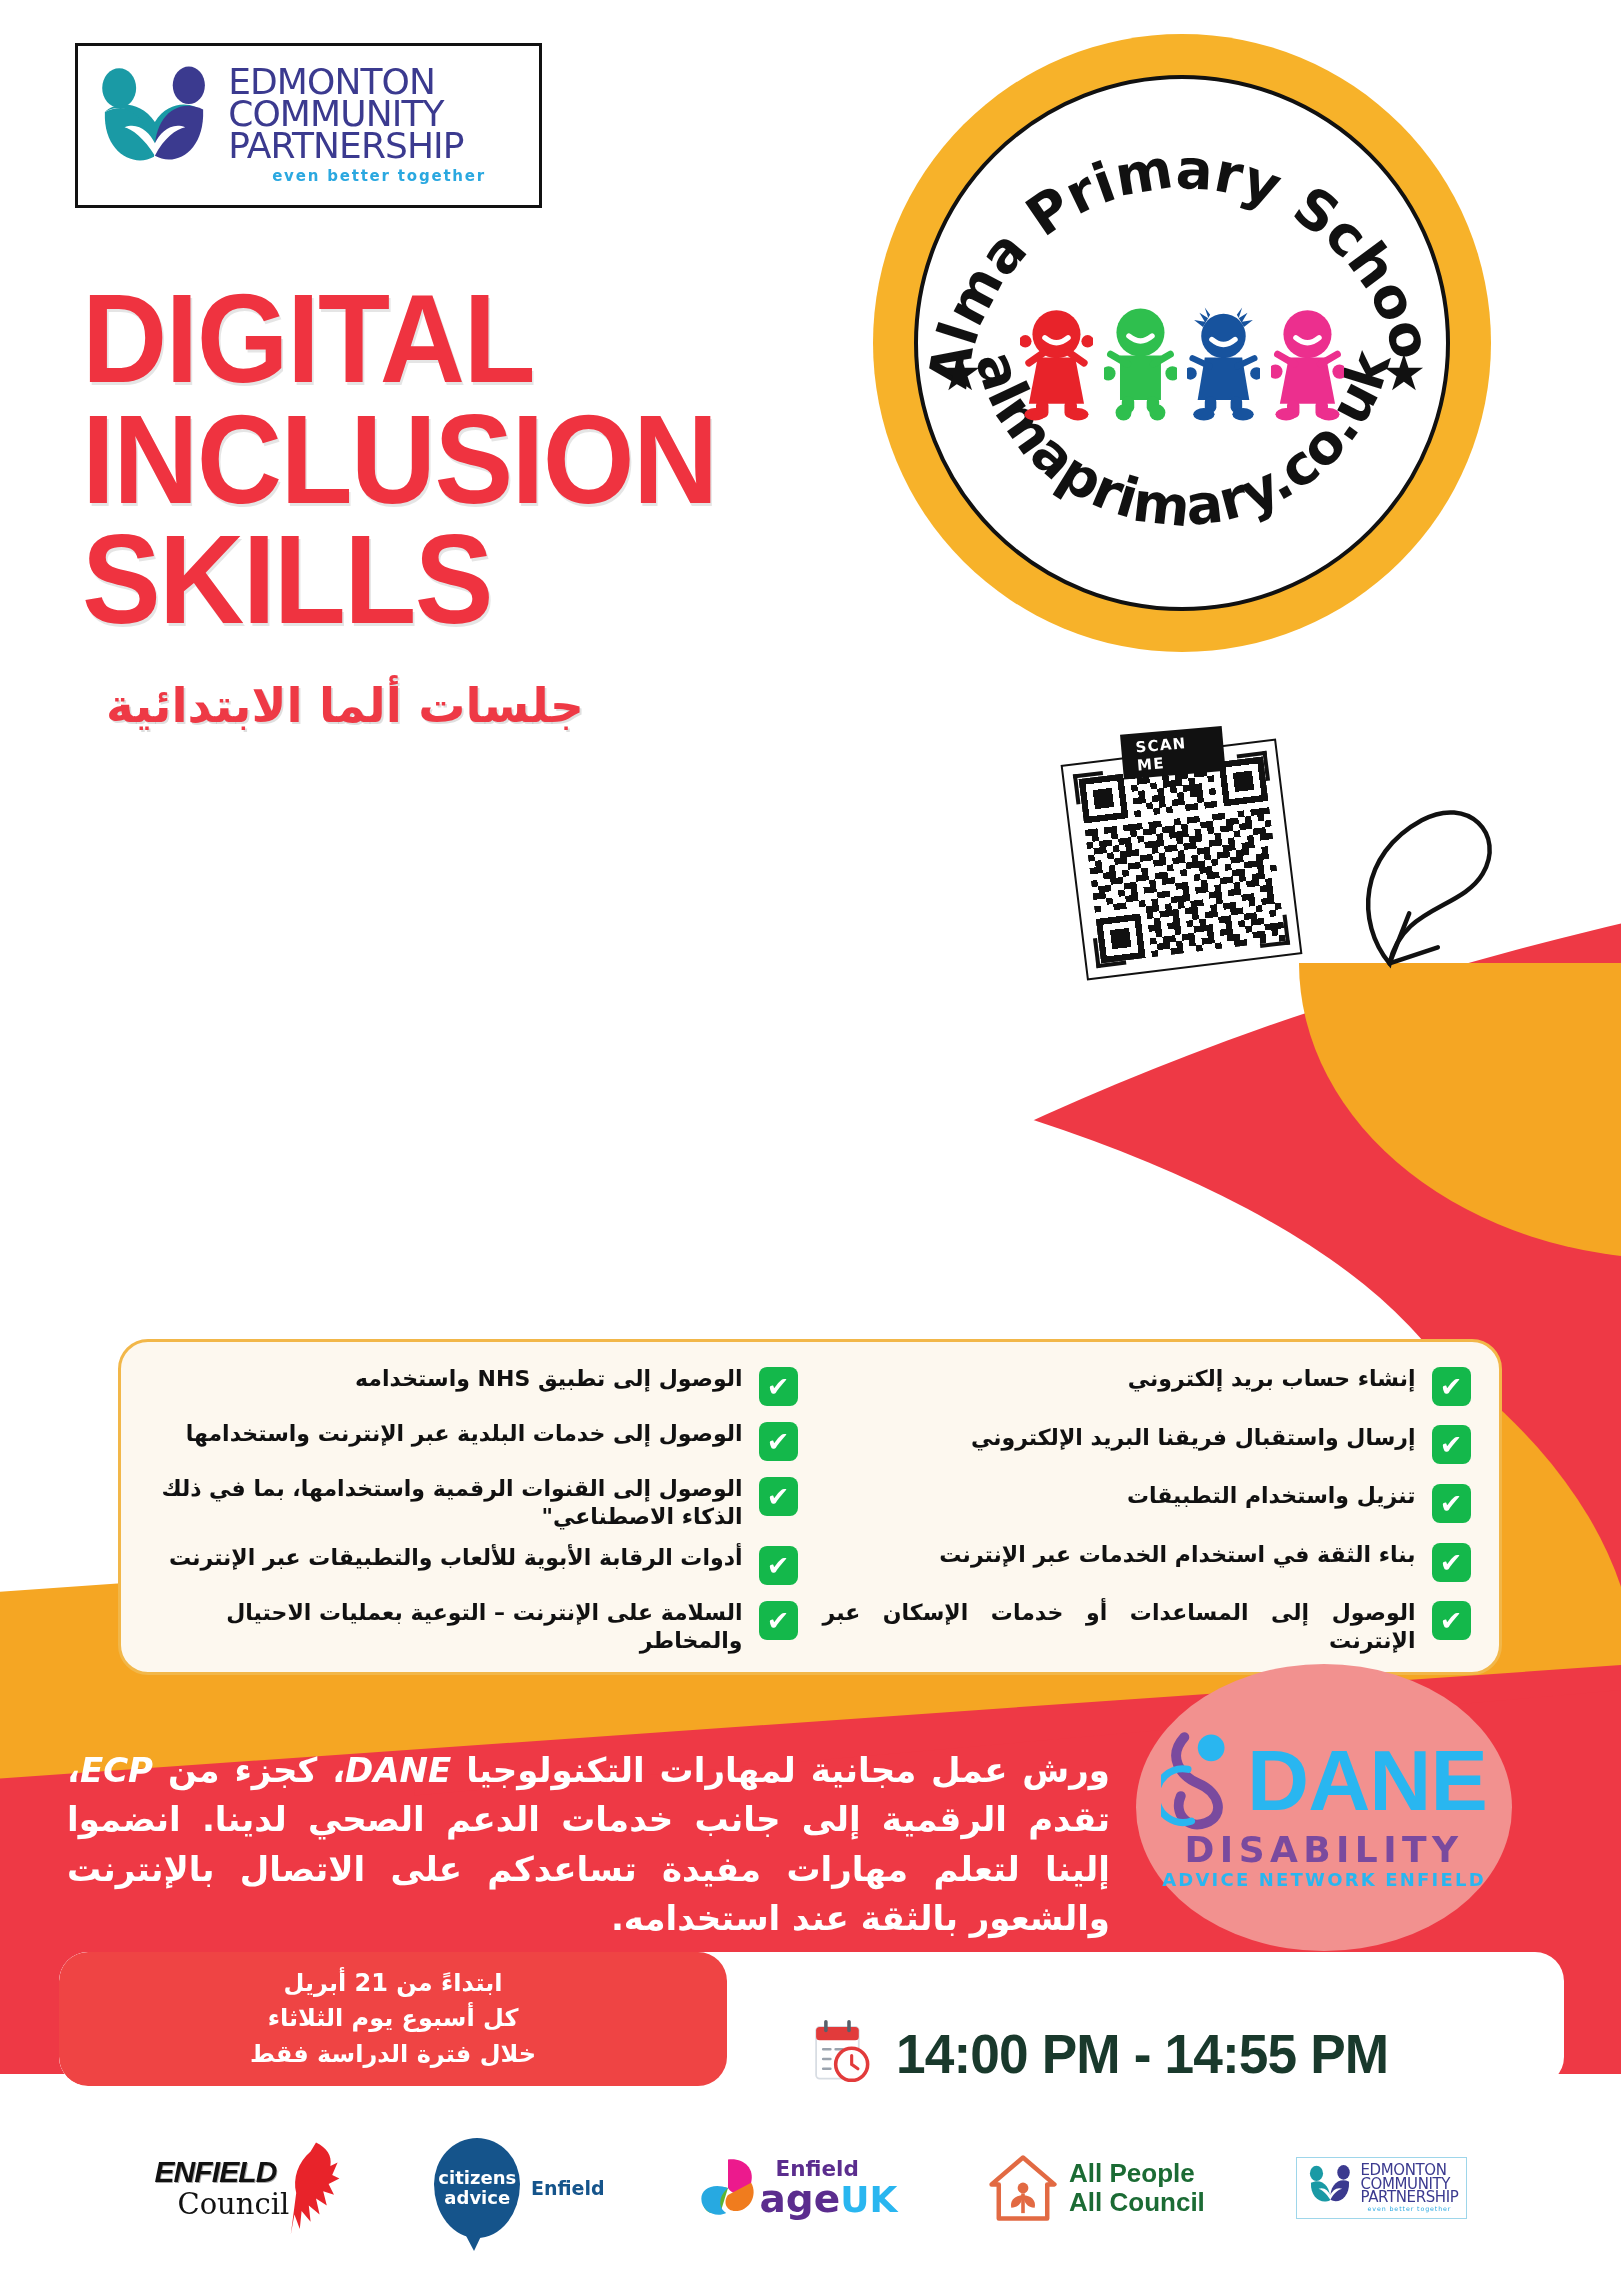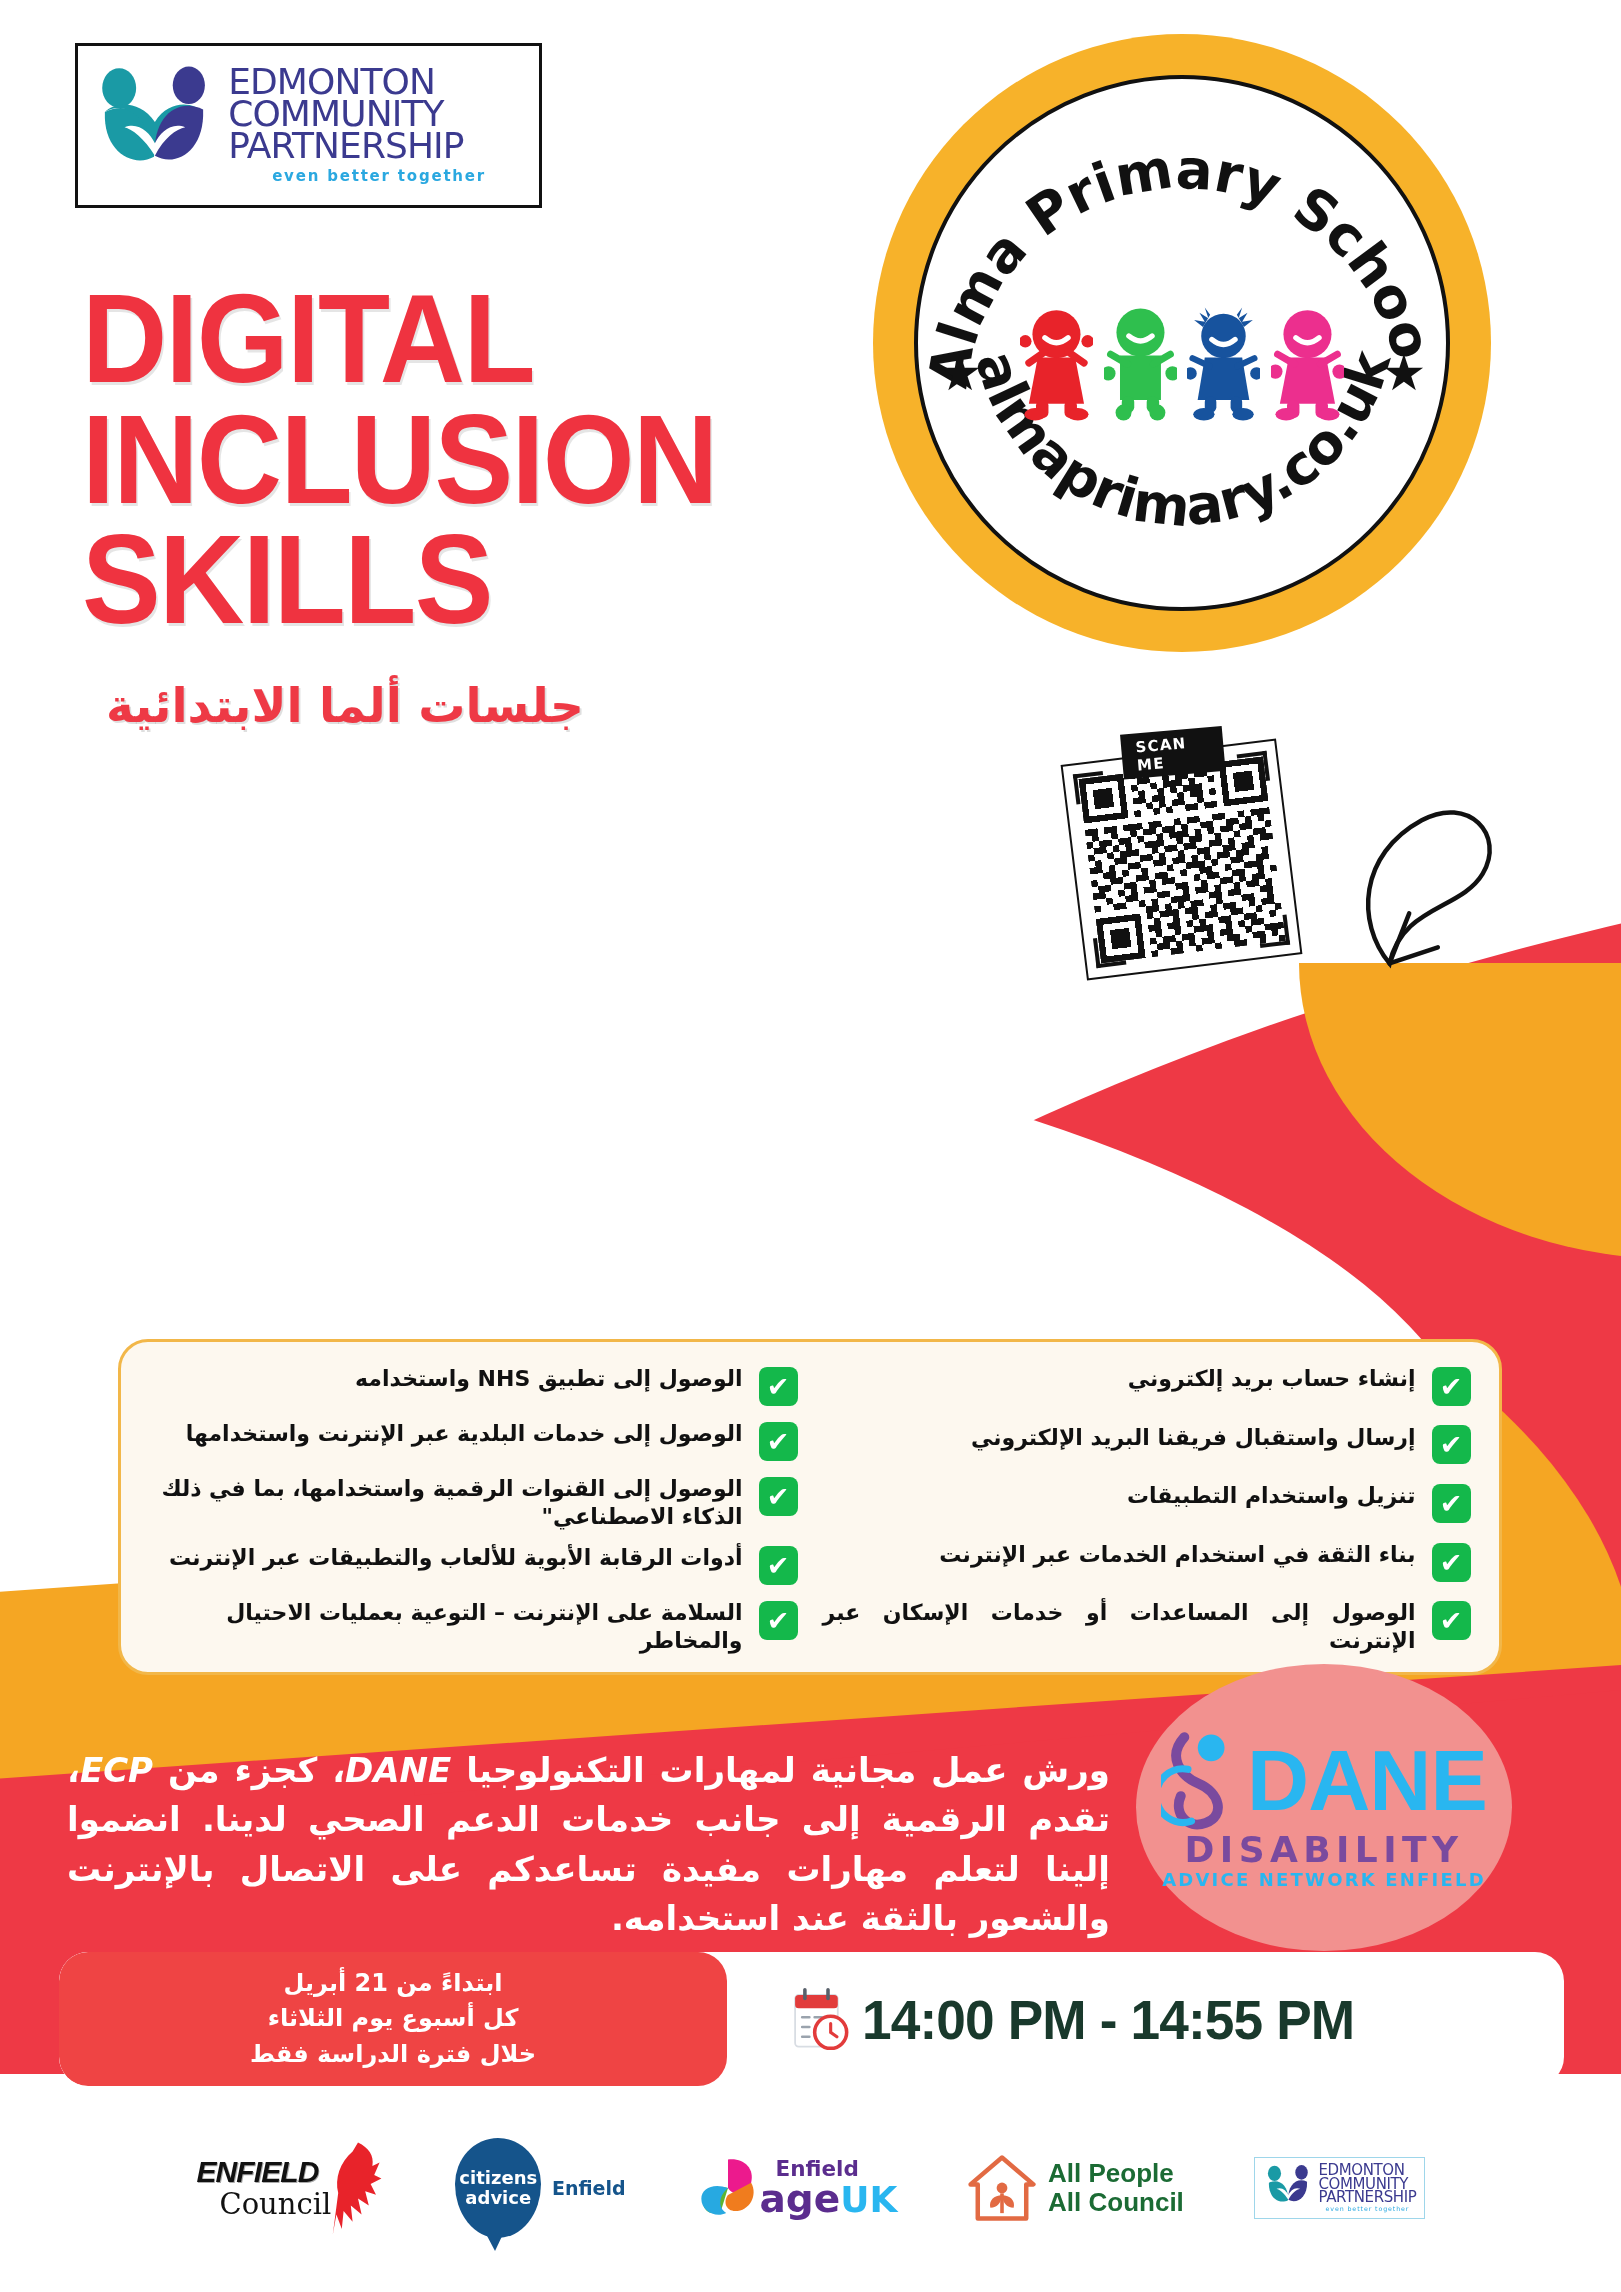--- a/index.html
+++ b/index.html
@@ -167,31 +167,31 @@
     position: absolute; left: 59px; top: 1952px; width: 1505px; height: 134px;
     background: #ffffff; border-radius: 29px; display: flex; overflow: hidden;
   }
   .schedule-left {
     width: 668px; background: #ef4444; border-radius: 29px;
     display: flex; align-items: center; justify-content: center;
     color: #fff; direction: rtl; text-align: center;
     font-weight: 700; font-size: 24px; line-height: 1.48;
     font-family: "DejaVu Sans", sans-serif;
   }
-  .schedule-right { flex: 1; display: flex; align-items: center; gap: 10px; padding-left: 61px; }
+  .schedule-right { flex: 1; display: flex; align-items: flex-end; gap: 23px; padding-left: 82px; }
   .cal-icon { position: relative; width: 64px; height: 70px; flex: none; }
   .time-text {
     color: #19392c; font-weight: 900; font-size: 56px; letter-spacing: -0.9px;
     font-family: "Liberation Sans", sans-serif; transform: scaleX(.95); transform-origin: left center;
   }
 
   
   .footer-logos {
     position: absolute; left: 0; right: 0; bottom: 38px; height: 134px;
-    display: flex; align-items: center; justify-content: center; gap: 70px;
+    display: flex; align-items: center; justify-content: center; gap: 91px;
   }
   .flogo { display: flex; align-items: center; height: 107px; }
   .enfield-council .ec-text { display: flex; flex-direction: column; align-items: flex-start; }
   .ec-name { font-weight: 900; font-style: italic; font-size: 30px; color: #111; letter-spacing: -0.9px;
              font-family: "Liberation Sans", sans-serif; text-shadow: 0.9px 0.9px 0 #aaa; }
   .ec-sub  { font-size: 29px; color: #111; font-family: "DejaVu Serif", serif; margin-left: 23px; margin-top: -1.8px; }
   .ca-bubble {
     width: 86px; height: 100px; background: #15548b; border-radius: 50% 50% 50% 50% / 46% 46% 54% 54%;
     color: #fff; display: flex; flex-direction: column; align-items: center; justify-content: center;
     font-size: 18px; font-weight: 600; line-height: 1.12; position: relative;

